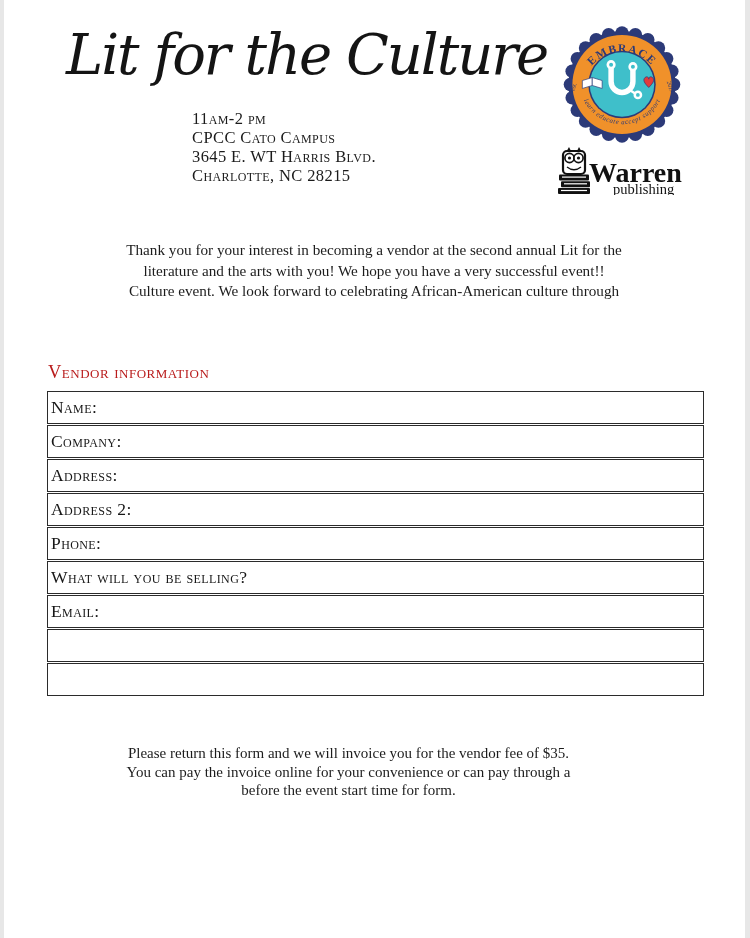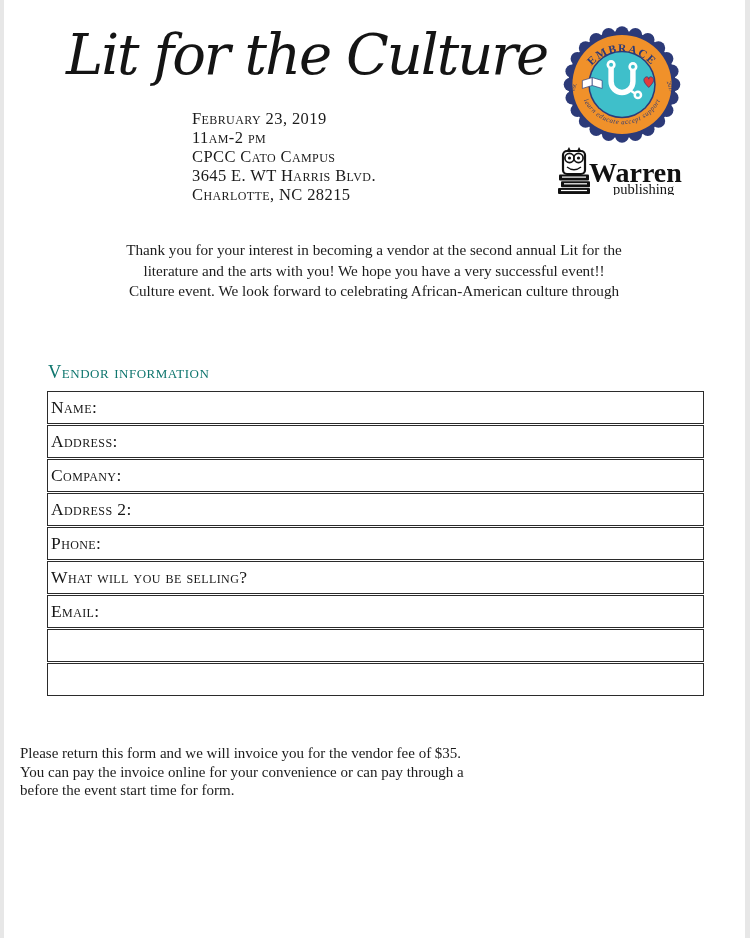--- a/index.html
+++ b/index.html
@@ -39,56 +39,56 @@
     position:absolute; left:0; top:240px; width:740px;
     text-align:center;
     font-size:15.2px; line-height:20.6px;
     color:#1c1c1c;
   }
   .vendor-heading {
     position:absolute; left:44px; top:362px;
     font-variant:small-caps;
     font-size:18.5px;
     letter-spacing:0.5px;
-    color:#0f766e;
+    color:#b91c1c;
   }
   .vendor-table { position:absolute; left:43px; top:391px; width:657px; }
   .t-row {
     box-sizing:border-box;
     height:32.5px;
     border:1.6px solid #2b2b2b;
     margin-bottom:1.5px;
     background:#fff;
     display:flex; align-items:center;
     padding-left:3px;
   }
   .t-label {
     font-variant:small-caps;
     font-size:17.5px;
     letter-spacing:0.4px;
     color:#161616;
   }
   .footer {
-    position:absolute; left:16px; top:744px; width:689px;
+    position:absolute; left:0; top:744px; width:689px;
+    text-align:center;
     font-size:15px; line-height:18.6px;
     color:#1c1c1c;
   }
   .badge text { font-family:"Liberation Serif", serif; }
   .warren-name { font-family:"Liberation Serif", serif; font-weight:bold; }
   .warren-sub  { font-family:"Liberation Serif", serif; }
 </style>
 </head>
 <body>
 
 <div class="page">
 
   <div class="title-script">Lit for the Culture</div>
 
   <div class="event-details">
-    <div>February 23, 2019</div>
     <div>11am-2 pm</div>
     <div>CPCC Cato Campus</div>
     <div>3645 E. WT Harris Blvd.</div>
     <div>Charlotte, NC 28215</div>
   </div>
 
   <svg class="badge" width="124" height="119" viewBox="0 0 122 120">
     <defs>
       <path id="arcTop" d="M 24,52 A 40,40 0 0 1 98,52" fill="none"></path>
       <path id="arcBottom" d="M 20,70 A 43,43 0 0 0 102,70" fill="none"></path>
@@ -175,24 +175,24 @@
     <div>Culture event. We look forward to celebrating African-American culture through</div>
   </div>
 
   <div class="vendor-heading">Vendor information</div>
 
   <div class="vendor-table">
       <div class="t-row">
     <span class="t-label">Name:</span>
   </div>
       <div class="t-row">
+    <span class="t-label">Company:</span>
+  </div>
+      <div class="t-row">
     <span class="t-label">Address:</span>
-  </div>
-      <div class="t-row">
-    <span class="t-label">Company:</span>
   </div>
       <div class="t-row">
     <span class="t-label">Address 2:</span>
   </div>
       <div class="t-row">
     <span class="t-label">Phone:</span>
   </div>
       <div class="t-row">
     <span class="t-label">What will you be selling?</span>
   </div>

